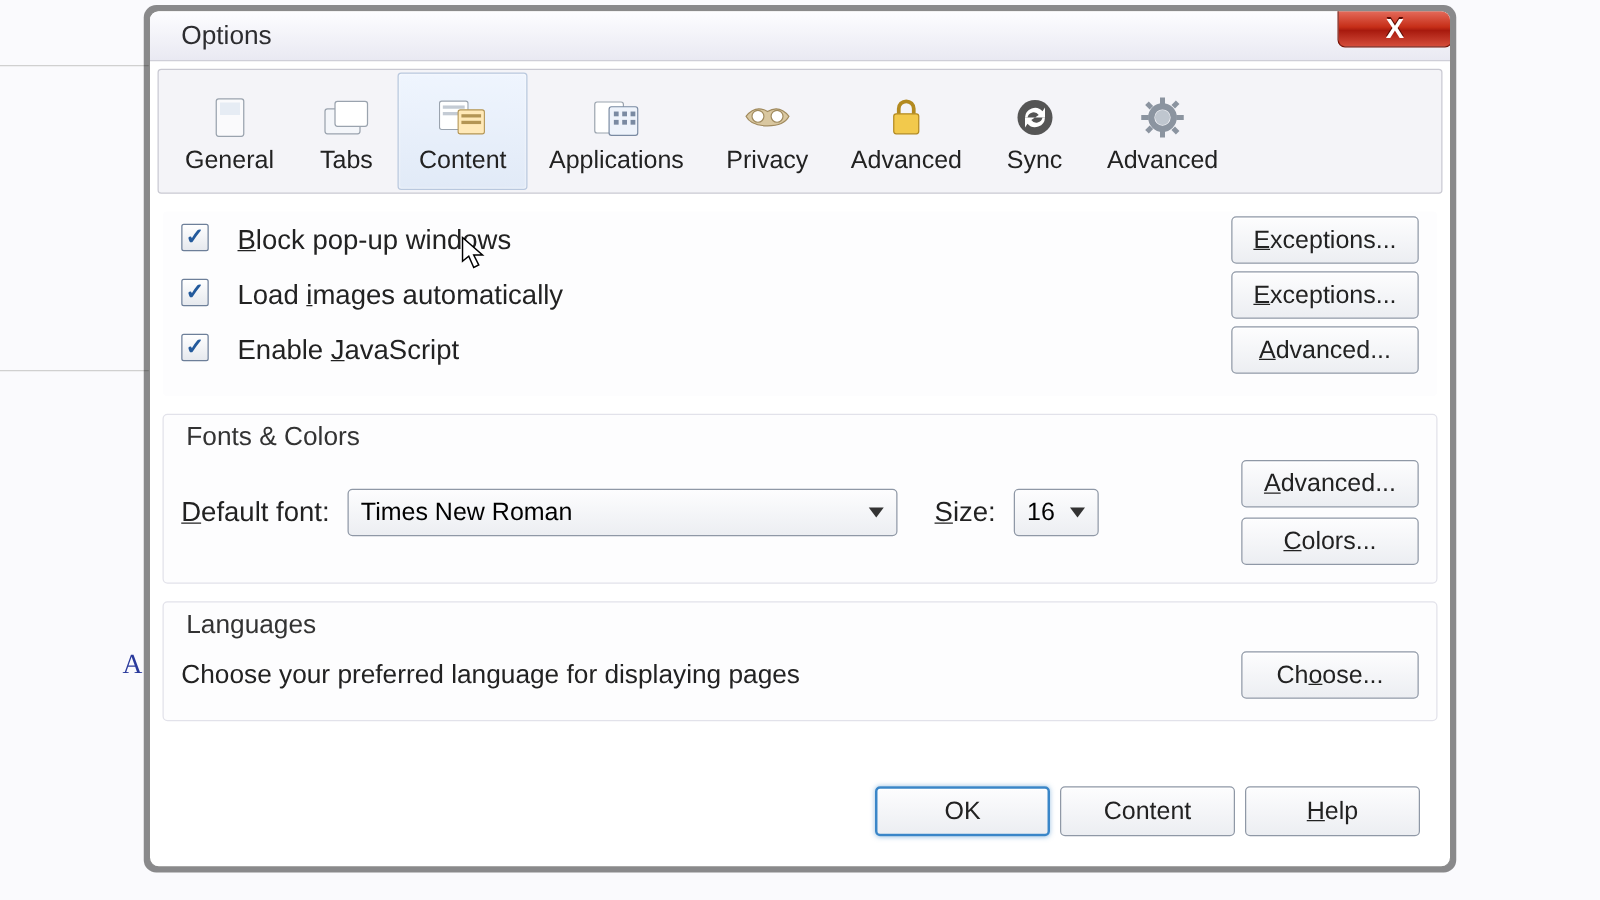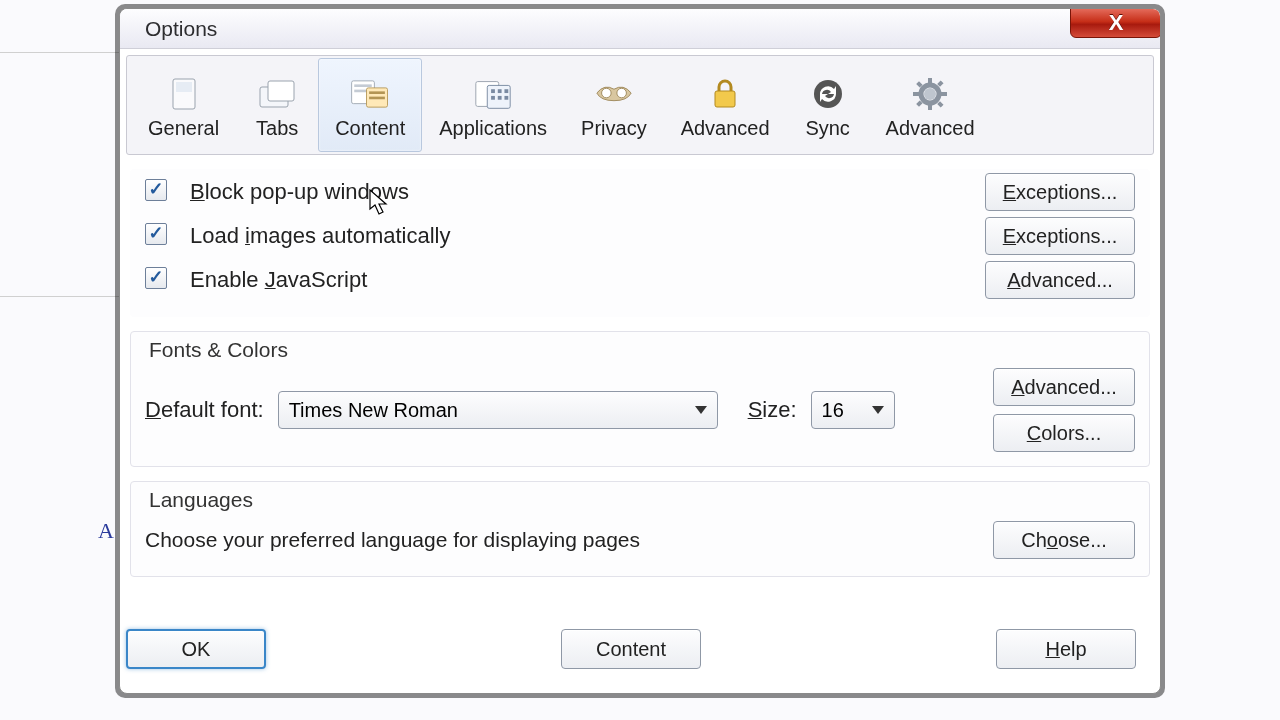--- a/index.html
+++ b/index.html
@@ -210,22 +210,22 @@
   .sel .caret {
     margin-left: auto;
     width: 0; height: 0;
     border-left: 6px solid transparent;
     border-right: 6px solid transparent;
     border-top: 8px solid #333;
   }
   .bottom-buttons {
     margin-top: auto;
     display: flex;
-    gap: 38px;
-    justify-content: space-between;
+    gap: 8px;
+    justify-content: flex-end;
     padding: 12px 18px 18px 0;
   }
   .bottom-buttons .btn { min-width: 140px; height: 40px; }
   .cursor-arrow {
     position: absolute;
     left: 249px;
     top: 180px;
     pointer-events: none;
   }
 </style>
@@ -387,21 +387,21 @@
 
       <div class="group">
         <div class="group-title">Fonts &amp; Colors</div>
         <div class="row" style="gap:14px">
           <span class="lbl"><span class="u">D</span>efault font:</span>
           <div class="sel" style="width:440px">
             <span>Times New Roman</span>
             <span class="caret"></span>
           </div>
           <span class="lbl" style="margin-left:16px"><span class="u">S</span>ize:</span>
-          <div class="sel" style="width:84px">
+          <div class="sel" style="width:68px">
             <span>16</span>
             <span class="caret"></span>
           </div>
           <div style="margin-left:auto; display:flex; flex-direction:column; gap:8px">
             <button class="btn" style="min-width:142px">
                 <span class="u">A</span>
                 <span>dvanced...</span>
               </button>
             <button class="btn" style="min-width:142px">
                 <span class="u">C</span>

